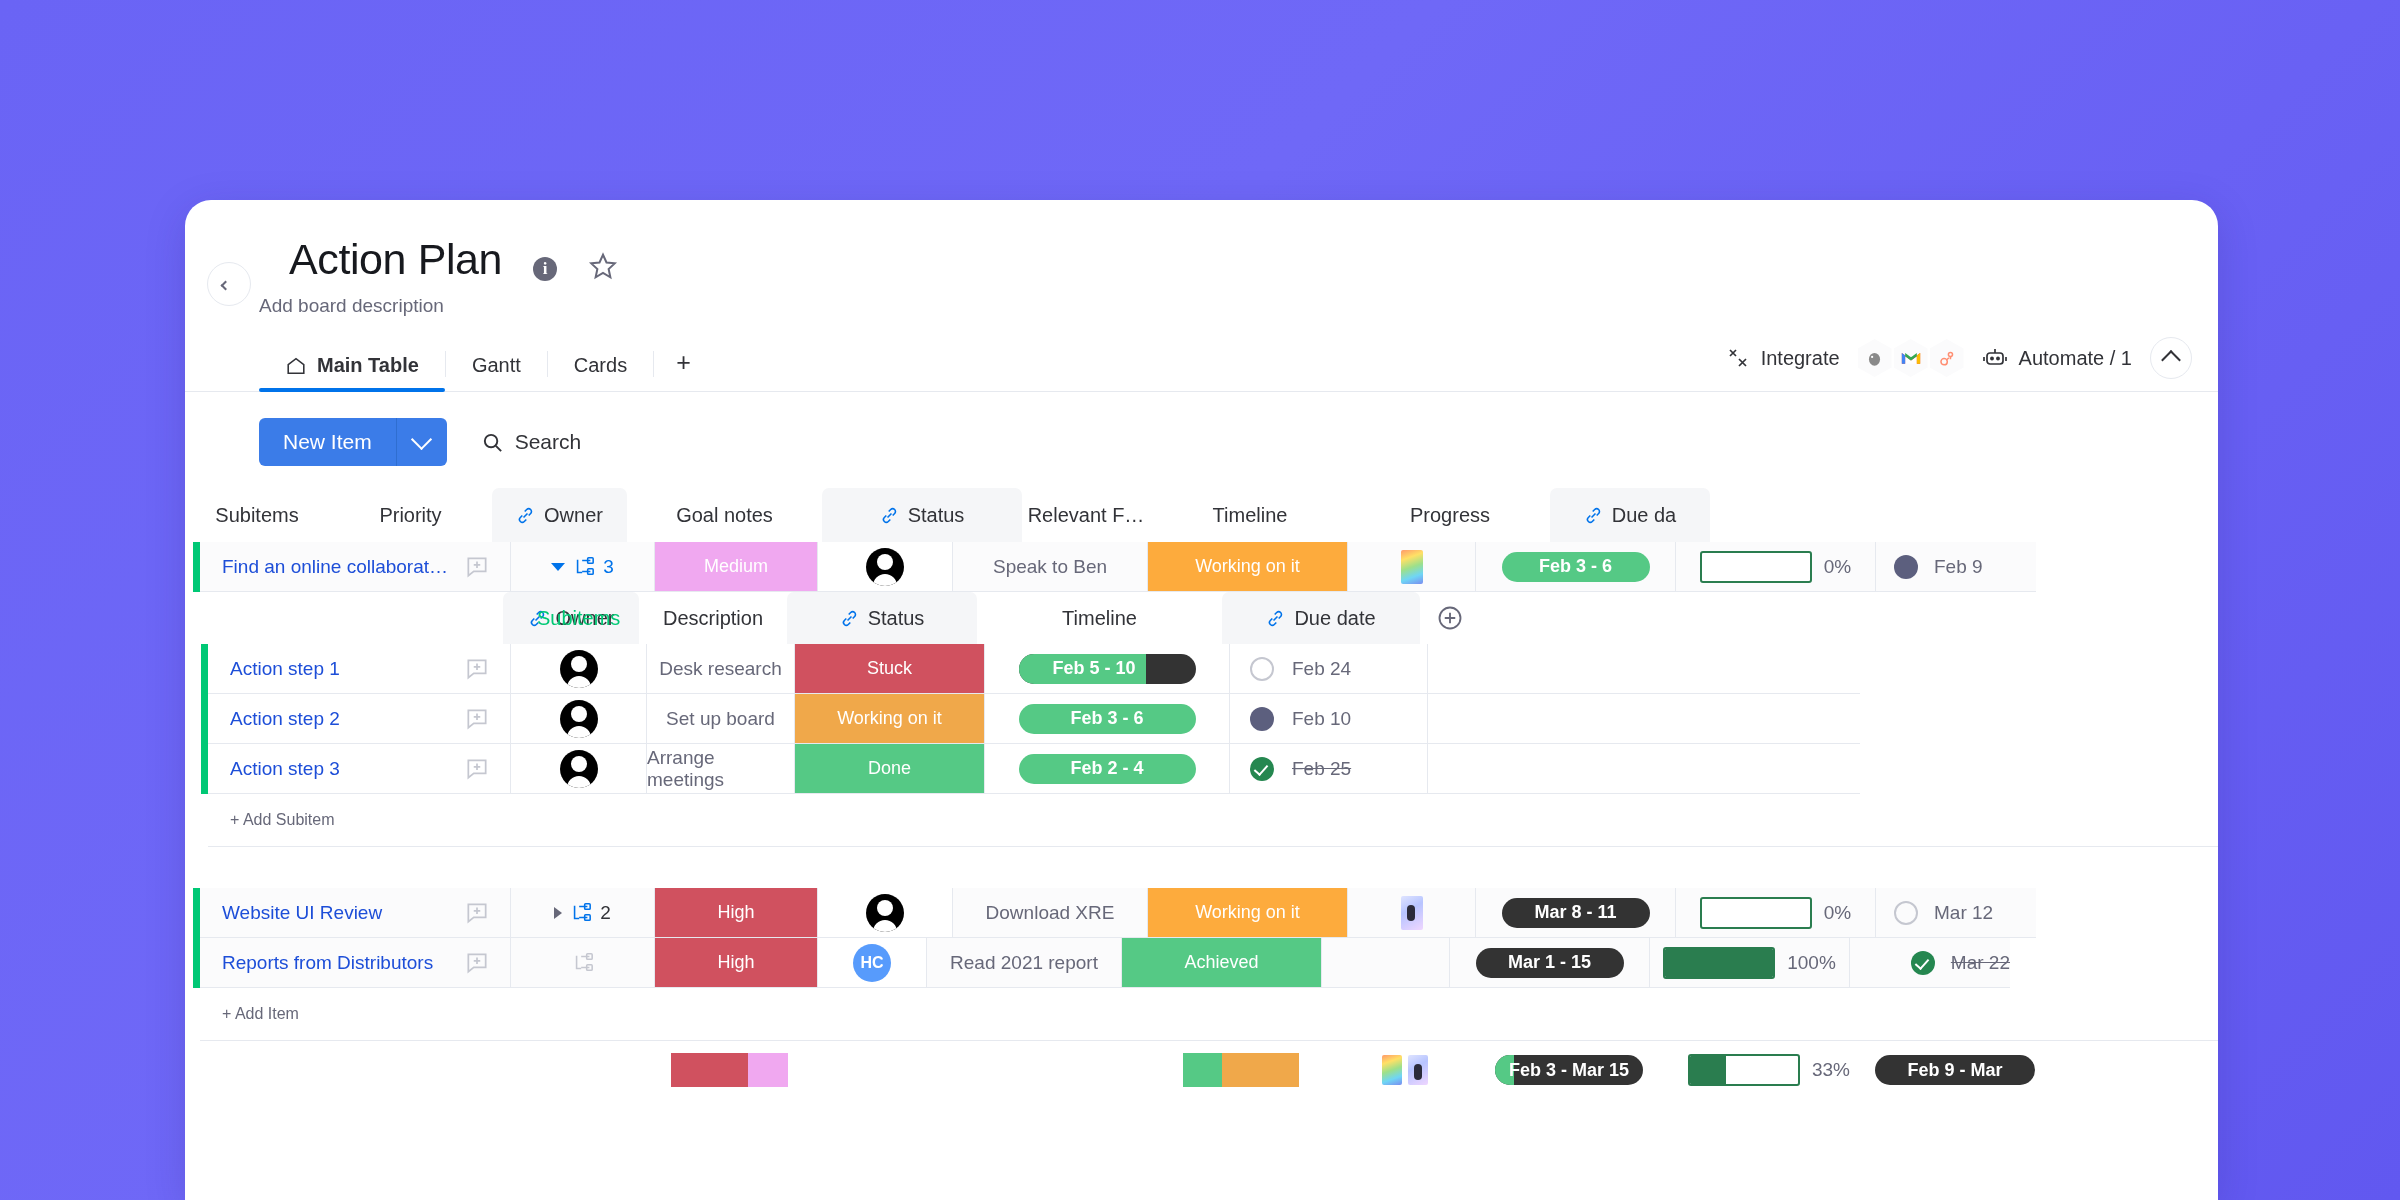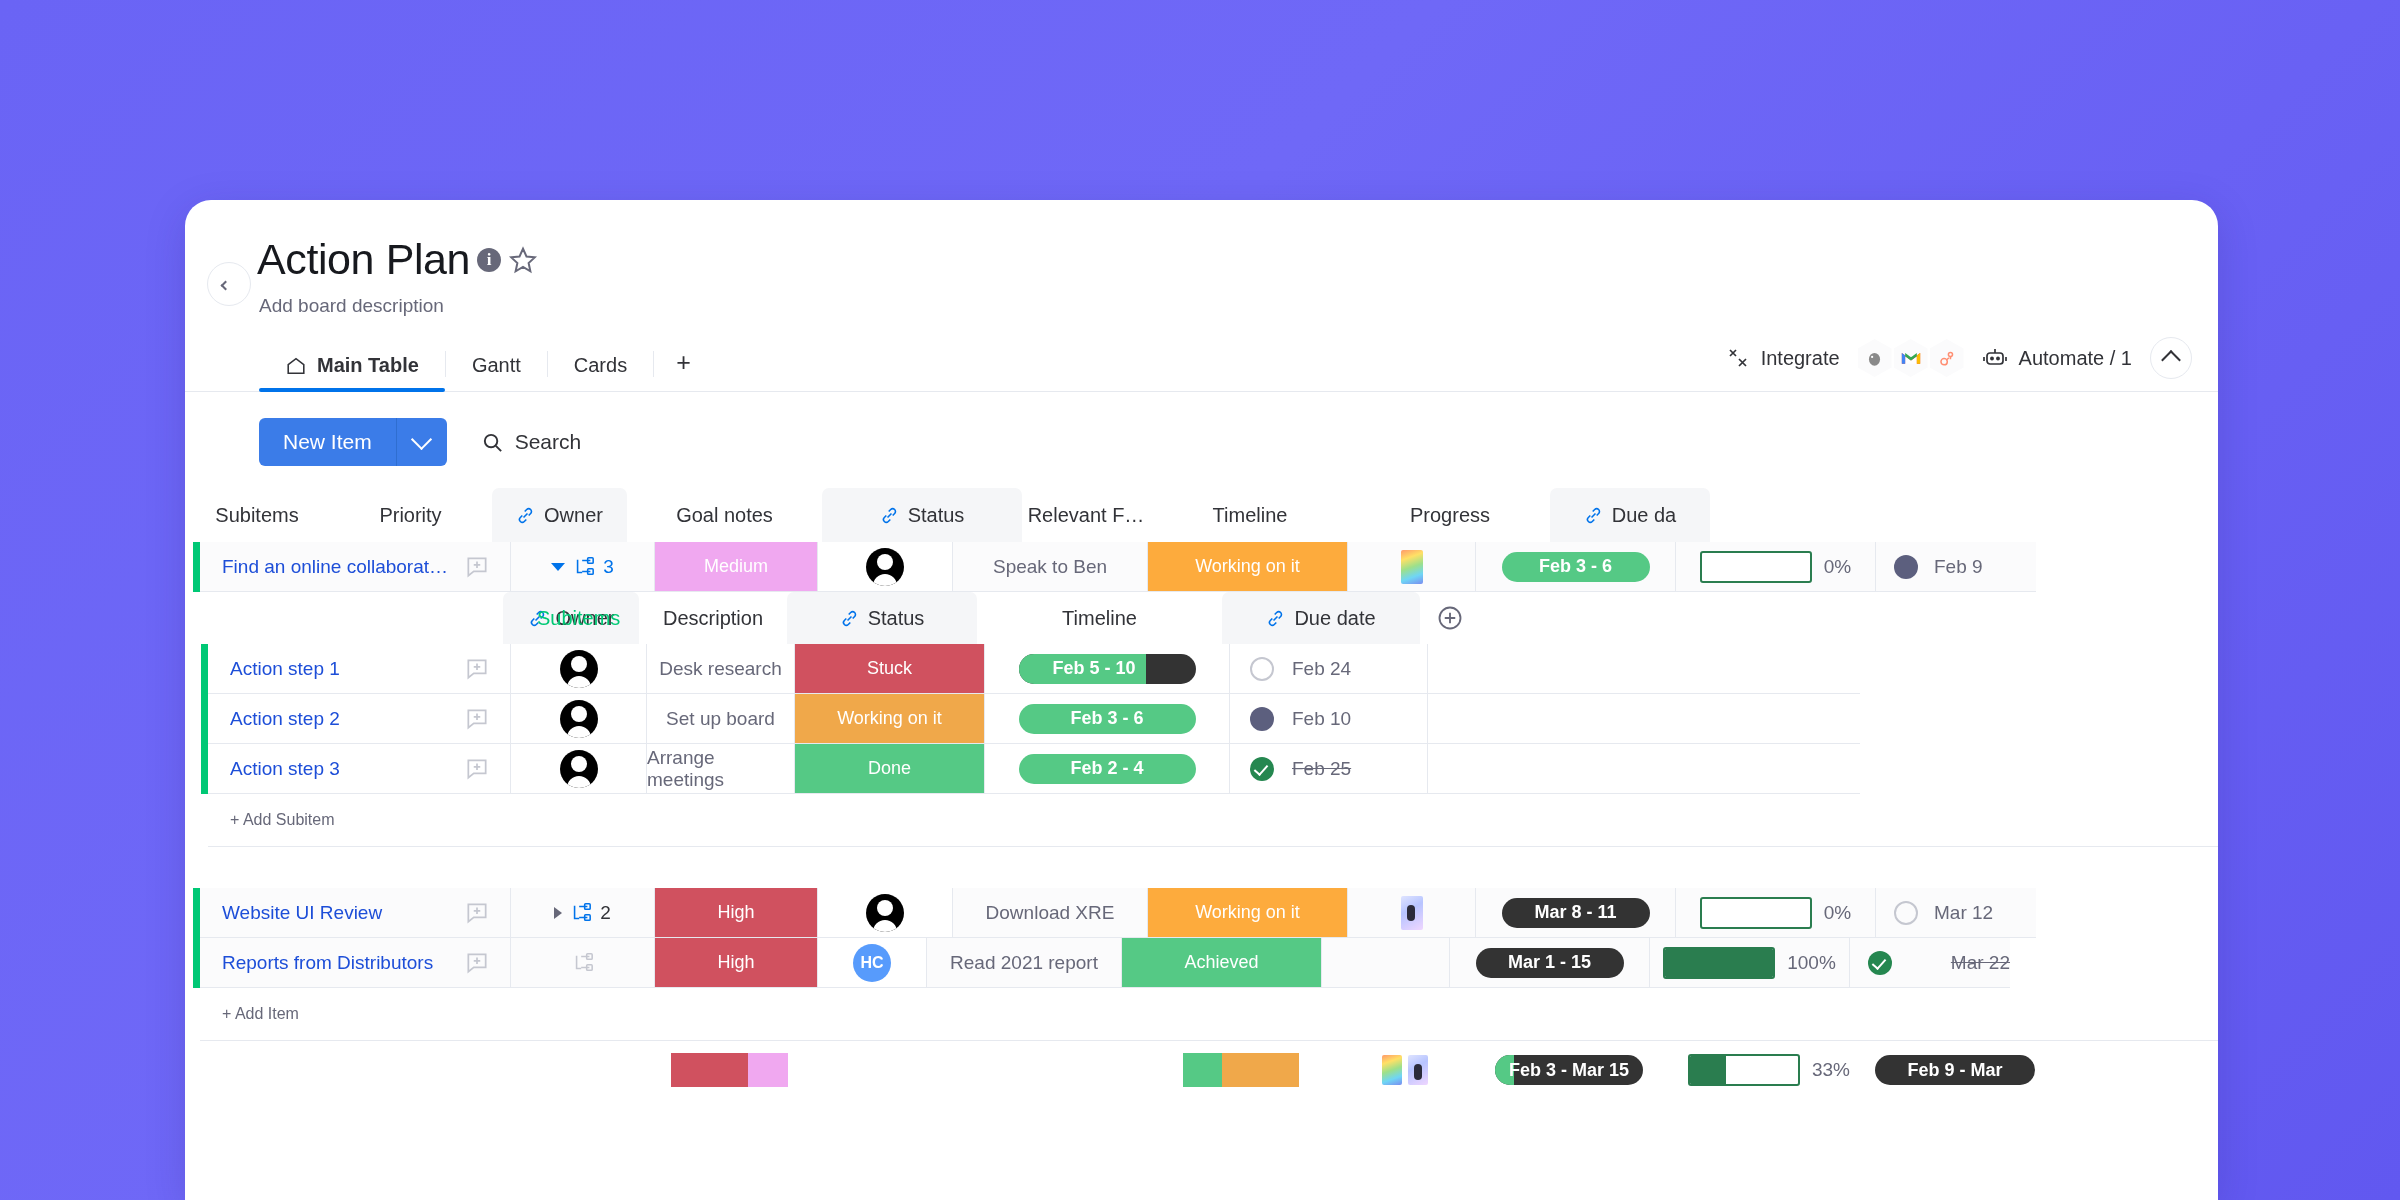--- a/index.html
+++ b/index.html
@@ -19,21 +19,21 @@
   .hdr{position:relative;padding:38px 0 0 0;}
   .back-btn{
     position:absolute;left:22px;top:62px;width:42px;height:42px;border-radius:50%;
     border:1px solid #e6e9ef;background:#fff;
   }
   .back-btn:after{
     content:"";position:absolute;left:14px;top:19px;width:5px;height:5px;
     border-left:2px solid #676879;border-bottom:2px solid #676879;
     transform:rotate(45deg);
   }
-  .title-row{display:flex;align-items:center;gap:7px;padding-left:72px;}
+  .title-row{display:flex;align-items:flex-end;gap:31px;padding-left:104px;}
   .board-title{font-size:43px;font-weight:400;color:#17191e;letter-spacing:-.4px;line-height:1;}
   .info-icon{
     width:24px;height:24px;border-radius:50%;background:#676879;color:#fff;
     font-size:17px;font-weight:700;display:flex;align-items:center;justify-content:center;
     font-family:"Liberation Serif",serif;
   }
   .star-icon{width:30px;height:30px;color:#676879;}
   .board-desc{padding-left:74px;margin-top:14px;font-size:19px;color:#676879;}
   
   .tabbar{
@@ -574,21 +574,21 @@
         <div class="tl" style="width:148px;background:#333">
           <span>Mar 1 - 15</span>
         </div>
       </div>
       <div class="cell" style="width:200px">
         <div class="prog-outer" style="border-color:#2a7d4f">
             <div class="prog-fill" style="width:100%"></div>
           </div>
         <span class="pct">100%</span>
       </div>
-      <div class="cell" style="width:160px;justify-content:space-between;padding-left:18px;gap:16px;border-right:0">
+      <div class="cell" style="width:160px;justify-content:flex-end;padding-left:18px;gap:16px;border-right:0">
         <div class="dd-circle dd-done"></div>
         <span class="strike">Mar 22</span>
       </div>
     </div>
 
     <div class="addrow" style="margin-left:8px">
       <div class="lbar light"></div>
       <div style="flex:1;border-bottom:1px solid #e6e9ef;height:100%;display:flex;align-items:center">
         <span>+ Add Item</span>
       </div>

